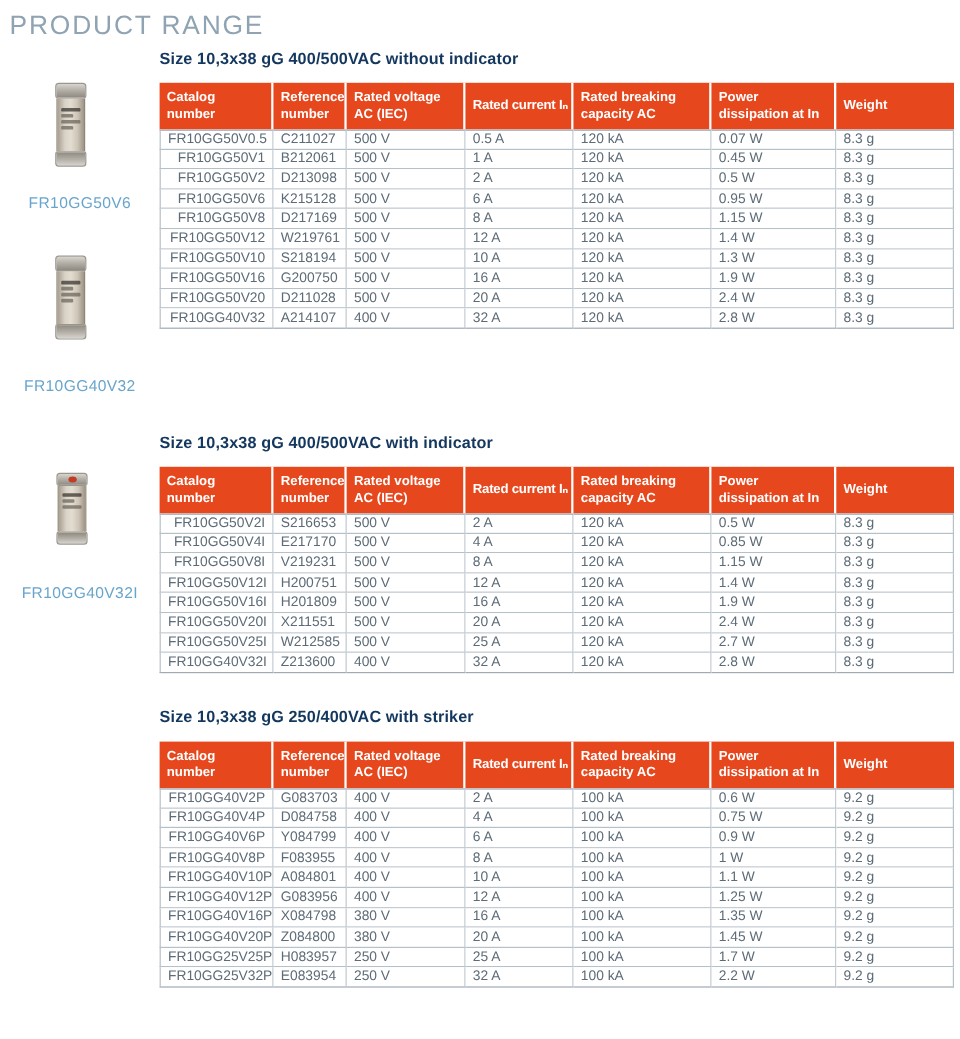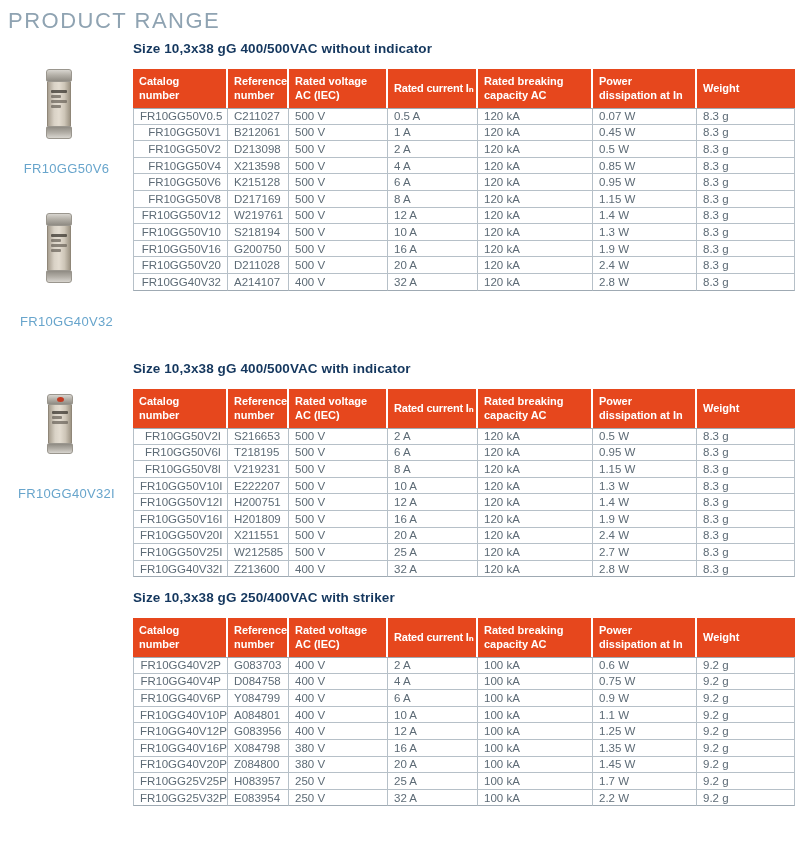--- a/index.html
+++ b/index.html
@@ -188,29 +188,20 @@
           <tr>
             <td>FR10GG50V2</td>
             <td>D213098</td>
             <td>500 V</td>
             <td>2 A</td>
             <td>120 kA</td>
             <td>0.5 W</td>
             <td>8.3 g</td>
           </tr>
           <tr>
-            <td>FR10GG50V4</td>
-            <td>X213598</td>
-            <td>500 V</td>
-            <td>4 A</td>
-            <td>120 kA</td>
-            <td>0.85 W</td>
-            <td>8.3 g</td>
-          </tr>
-          <tr>
             <td>FR10GG50V6</td>
             <td>K215128</td>
             <td>500 V</td>
             <td>6 A</td>
             <td>120 kA</td>
             <td>0.95 W</td>
             <td>8.3 g</td>
           </tr>
           <tr>
             <td>FR10GG50V8</td>
@@ -299,44 +290,35 @@
           <tr>
             <td>FR10GG50V2I</td>
             <td>S216653</td>
             <td>500 V</td>
             <td>2 A</td>
             <td>120 kA</td>
             <td>0.5 W</td>
             <td>8.3 g</td>
           </tr>
           <tr>
-            <td>FR10GG50V6I</td>
-            <td>T218195</td>
-            <td>500 V</td>
-            <td>6 A</td>
-            <td>120 kA</td>
-            <td>0.95 W</td>
+            <td>FR10GG50V4I</td>
+            <td>E217170</td>
+            <td>500 V</td>
+            <td>4 A</td>
+            <td>120 kA</td>
+            <td>0.85 W</td>
             <td>8.3 g</td>
           </tr>
           <tr>
             <td>FR10GG50V8I</td>
             <td>V219231</td>
             <td>500 V</td>
             <td>8 A</td>
             <td>120 kA</td>
             <td>1.15 W</td>
-            <td>8.3 g</td>
-          </tr>
-          <tr>
-            <td>FR10GG50V10I</td>
-            <td>E222207</td>
-            <td>500 V</td>
-            <td>10 A</td>
-            <td>120 kA</td>
-            <td>1.3 W</td>
             <td>8.3 g</td>
           </tr>
           <tr>
             <td>FR10GG50V12I</td>
             <td>H200751</td>
             <td>500 V</td>
             <td>12 A</td>
             <td>120 kA</td>
             <td>1.4 W</td>
             <td>8.3 g</td>
@@ -428,20 +410,29 @@
           <tr>
             <td>FR10GG40V6P</td>
             <td>Y084799</td>
             <td>400 V</td>
             <td>6 A</td>
             <td>100 kA</td>
             <td>0.9 W</td>
             <td>9.2 g</td>
           </tr>
           <tr>
+            <td>FR10GG40V8P</td>
+            <td>F083955</td>
+            <td>400 V</td>
+            <td>8 A</td>
+            <td>100 kA</td>
+            <td>1 W</td>
+            <td>9.2 g</td>
+          </tr>
+          <tr>
             <td>FR10GG40V10P</td>
             <td>A084801</td>
             <td>400 V</td>
             <td>10 A</td>
             <td>100 kA</td>
             <td>1.1 W</td>
             <td>9.2 g</td>
           </tr>
           <tr>
             <td>FR10GG40V12P</td>

